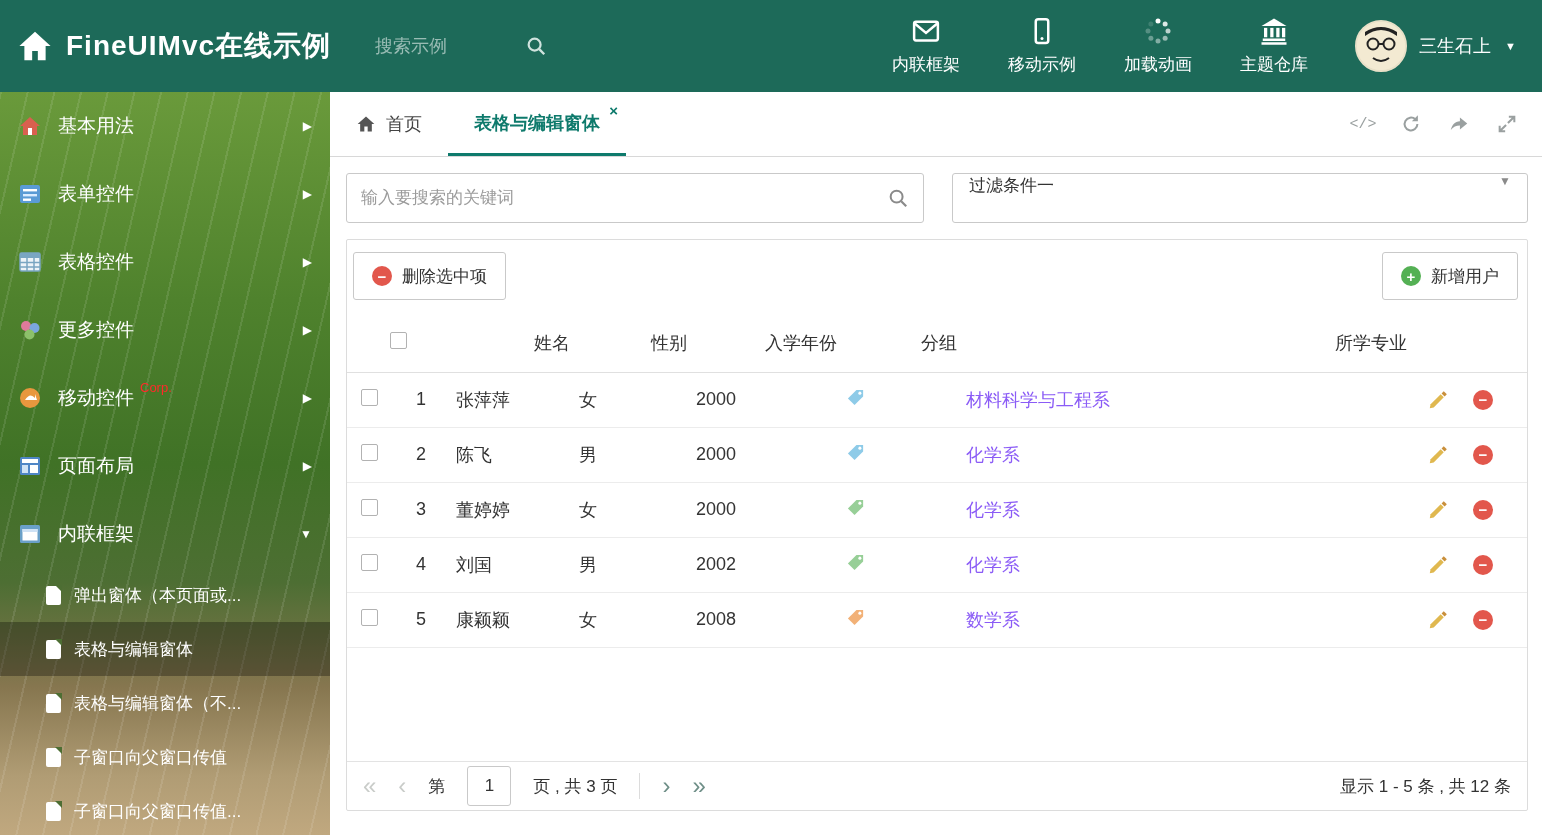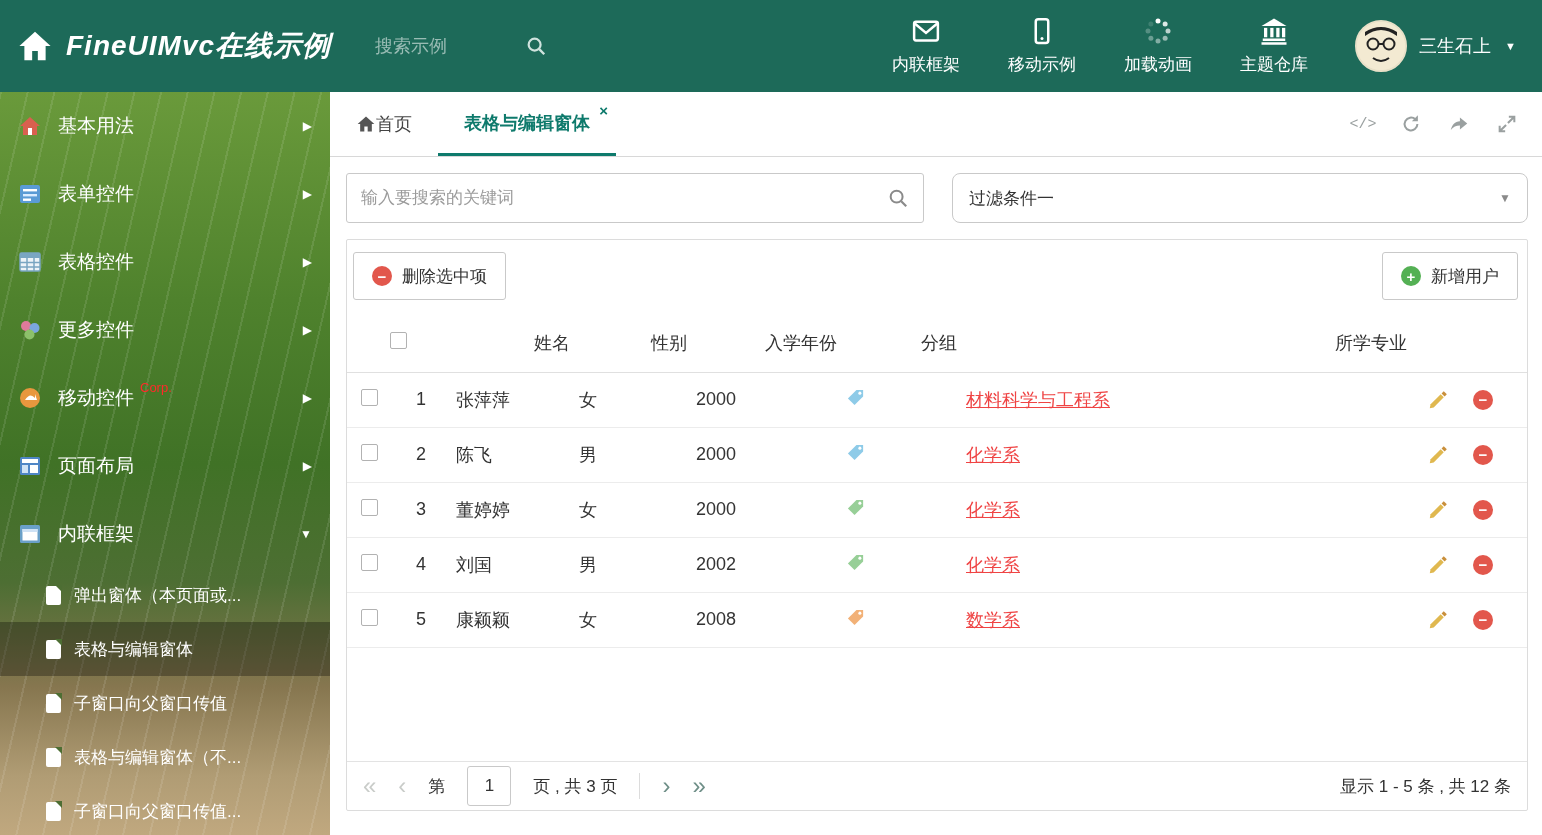--- a/index.html
+++ b/index.html
@@ -3,21 +3,21 @@
 <meta charset="utf-8">
 <style>
   * { box-sizing: border-box; margin: 0; padding: 0; }
   html,body { width:1542px; height:835px; overflow:hidden;
     font-family:"Liberation Sans","DejaVu Sans",sans-serif; background:#fff; }
 
   
   .header { position:absolute; top:0; left:0; width:1542px; height:92px;
     background:#1d6a59; display:flex; align-items:center; color:#fff; z-index:10; }
   .home-ic { width:34px; height:34px; margin-left:18px; flex:0 0 auto; cursor:pointer; }
-  .app-title { font-size:28px; font-weight:bold; margin-left:14px; letter-spacing:1px; white-space:nowrap;font-style:italic; }
+  .app-title { font-size:28px; font-weight:bold; margin-left:14px; letter-spacing:1px; white-space:nowrap; }
   .hsearch { display:flex; align-items:center; margin-left:44px;justify-content:flex-end; }
   .hsearch input { background:transparent; border:none; outline:none; color:rgba(255,255,255,.75);
     font-size:18px; width:150px; font-family:inherit; }
   .hsearch input::placeholder { color:rgba(255,255,255,.55); }
   .mag { width:22px; height:22px; cursor:pointer; }
   .hspacer { flex:1; }
   .hnav { display:flex; flex-direction:column; align-items:center; gap:7px; cursor:pointer;
     margin-right:46px; position:relative; min-width:70px; }
   .hnav .hic { width:30px; height:30px; }
   .hnav .hlabel { font-size:17px; white-space:nowrap; }
@@ -43,54 +43,54 @@
   .corp { color:#ff2a2a; font-size:13px; margin-left:6px; align-self:flex-start; margin-top:16px; }
   .sub { position:relative; height:54px; display:flex; align-items:center; padding-left:46px; cursor:pointer; font-size:17px; }
   .sub.active { background:rgba(0,0,0,.30); }
   .doc { width:15px; height:19px; background:#fff; border-radius:2px; margin-right:13px; position:relative; flex:0 0 auto; }
   .doc::after { content:""; position:absolute; right:-1px; top:-1px; border-style:solid; border-width:0 7px 7px 0;
     border-color:transparent #4d6e33 transparent transparent; }
 
   
   .main { position:absolute; top:92px; left:330px; width:1212px; height:743px; background:#fff; overflow:hidden; }
   .tabbar { height:65px; border-bottom:1px solid #d8d8d8; display:flex; align-items:stretch; }
-  .tab { display:flex; align-items:center; padding:0 26px; font-size:18px; color:#444; cursor:pointer; position:relative; }
+  .tab { display:flex; align-items:center; gap:10px; padding:0 26px; font-size:18px; color:#444; cursor:pointer; position:relative; }
   .tab .tic { width:20px; height:20px; }
   .tab.active { color:#0e7a6c; border-bottom:3px solid #0e7a6c; font-weight:bold; }
   .tab .close-x { position:absolute; top:10px; right:8px; font-size:15px; color:#0e7a6c; font-weight:bold; cursor:pointer; }
   .tabtools { margin-left:auto; display:flex; align-items:center; gap:26px; padding-right:24px; color:#9aa0a0; }
   .ttool { width:22px; height:22px; cursor:pointer; font-size:15px; font-family:"Liberation Mono","DejaVu Sans Mono",monospace;
     display:flex; align-items:center; justify-content:center; }
 
   .filters { display:flex; gap:28px; padding:16px 14px 0 16px; }
   .searchbox { flex:0 0 578px; height:50px; border:1px solid #c9c9c9; border-radius:3px; display:flex; align-items:center; padding:0 14px; }
   .searchbox input { flex:1; border:none; outline:none; font-size:17px; color:#333; font-family:inherit; }
   .searchbox input::placeholder { color:#9b9b9b; }
-  .selectbox { flex:1; height:50px; border:1px solid #c9c9c9; border-radius:8px; display:flex; align-items:center;
+  .selectbox { flex:1; height:50px; border:1px solid #c9c9c9; border-radius:3px; display:flex; align-items:flex-start;
     padding:0 16px; font-size:17px; color:#333; cursor:pointer; }
   .selectbox .scaret { margin-left:auto; color:#8a8a8a; font-size:12px; }
 
   .panel { margin:16px 14px 0 16px; height:572px; border:1px solid #dcdcdc; border-radius:2px;
     display:flex; flex-direction:column; }
   .toolbar { padding:12px 9px 15px 6px; display:flex; }
   .btn { height:48px; display:inline-flex; align-items:center; gap:10px; padding:0 18px; background:#fff;
     border:1px solid #c9c9c9; border-radius:3px; font-size:17px; color:#333; cursor:pointer; font-family:inherit; }
   .btn.right { margin-left:auto; }
   .circ { width:20px; height:20px; border-radius:50%; color:#fff; font-size:15px; font-weight:bold;
     display:flex; align-items:center; justify-content:center; line-height:1; flex:0 0 auto; }
   .circ.red { background:#e2574c; }
   .circ.green { background:#54b054; }
 
   table.grid { width:100%; border-collapse:collapse; table-layout:fixed; }
   .grid th { height:57px; font-weight:normal; font-size:18px; color:#333; text-align:right; padding-left:9px;
     border-bottom:1px solid #e0e0e0; }
   .grid td { height:55px; font-size:18px; color:#333; padding-left:9px; border-bottom:1px solid #ececec; }
   .grid .c-check { padding-left:14px; }
   .cb { width:17px; height:17px; border:1px solid #b2b2b2; border-radius:2px; background:#fff; display:inline-block; cursor:pointer; }
-  .major-link { color:#ef4444; text-decoration:underline; cursor:pointer; }
+  .major-link { color:#8b5cf6; cursor:pointer; }
   .tagic { width:19px; height:19px; cursor:default; }
   .acts { display:flex; align-items:center; gap:24px; justify-content:flex-end; padding-right:34px; }
   .pencil { width:21px; height:21px; cursor:pointer; }
   .filler { flex:1; }
 
   .pager { height:49px; border-top:1px solid #e3e3e3; display:flex; align-items:center; padding:0 16px; gap:22px; }
   .pbtn { font-size:24px; cursor:pointer; line-height:1; }
   .pbtn.disabled { color:#c9ccc9; cursor:default; }
   .pbtn.enabled { color:#6f8f88; }
   .plabel { font-size:17px; color:#333; }
@@ -257,25 +257,25 @@
   <div class="sub">
     <span class="doc"></span>
     <span>弹出窗体（本页面或...</span>
   </div>
   <div class="sub active">
     <span class="doc"></span>
     <span>表格与编辑窗体</span>
   </div>
   <div class="sub">
     <span class="doc"></span>
-    <span>子窗口向父窗口传值</span>
+    <span>表格与编辑窗体（不...</span>
   </div>
   <div class="sub">
     <span class="doc"></span>
-    <span>表格与编辑窗体（不...</span>
+    <span>子窗口向父窗口传值</span>
   </div>
   <div class="sub">
     <span class="doc"></span>
     <span>子窗口向父窗口传值...</span>
   </div>
 </div>
 
 <div class="main">
 
   <div class="tabbar">

